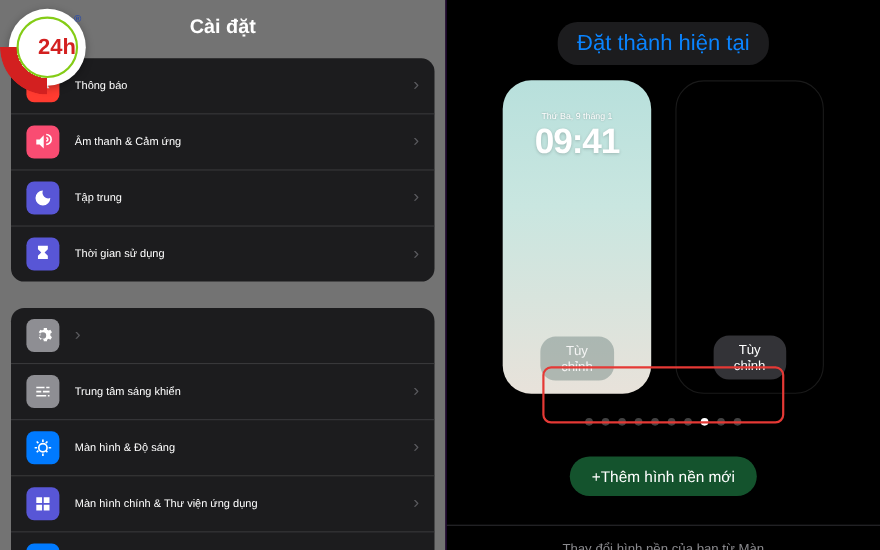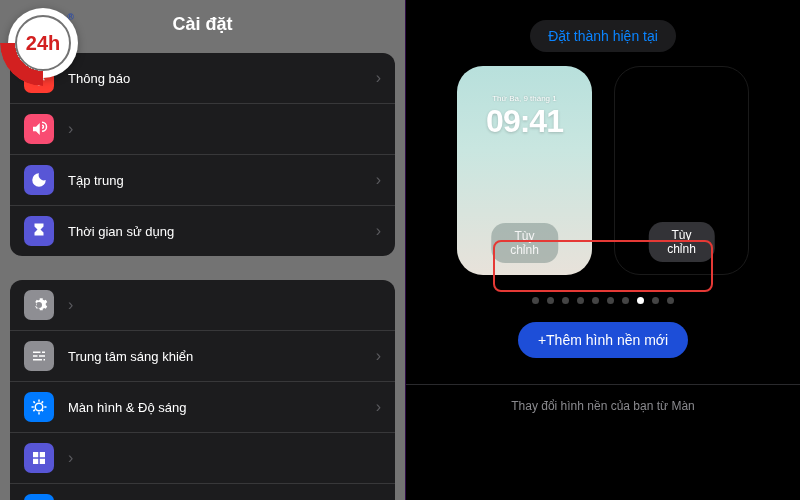--- a/index.html
+++ b/index.html
@@ -23,24 +23,24 @@
       align-items: center;
       justify-content: center;
       z-index: 100;
       box-shadow: 0 2px 8px rgba(0,0,0,0.3);
     }
     .watermark-inner {
       position: relative;
       width: 56px;
       height: 56px;
       border-radius: 50%;
-      border: 2px solid #737373;
-      display: flex;
-      align-items: center;
-      justify-content: center;
+      border: 2px solid #84cc16;
+      display: flex;
+      align-items: center;
+      justify-content: flex-end;
       font-size: 20px;
       font-weight: bold;
       color: #d32020;
     }
     .watermark-ticks {
       position: absolute;
       inset: -8px;
       border-radius: 50%;
       background: conic-gradient(from 180deg, #d32020 0deg 90deg, transparent 90deg 360deg);
       -webkit-mask: radial-gradient(circle, transparent 28px, black 28px);
@@ -97,21 +97,21 @@
       border-radius: 7px;
       margin-right: 14px;
       display: flex;
       align-items: center;
       justify-content: center;
       flex-shrink: 0;
     }
     .row-icon svg { width: 18px; height: 18px; fill: #fff; }
     .row-label {
       color: #fff;
-      font-size: 13px;
+      font-size: 10px;
       flex: 1;
     }
     .chevron {
       color: #5a5a5e;
       font-size: 16px;
     }
     .highlight-red {
       position: absolute;
       border: 2.5px solid #e53935;
       border-radius: 8px;
@@ -133,35 +133,35 @@
       background: #000;
       position: relative;
       border-left: 1px solid rgba(80,20,120,0.6);
       padding-top: 8px;
     }
     .set-current-pill {
       display: block;
       margin: 12px auto 14px;
       background: #1c1c1e;
       color: #0a84ff;
-      font-size: 14px;
+      font-size: 20px;
       border: none;
       padding: 8px 18px;
       border-radius: 18px;
       width: fit-content;
     }
     .previews {
       display: flex;
       justify-content: center;
       gap: 22px;
       margin-top: 10px;
     }
     .phone-preview {
       width: 135px;
-      height: 209px;
+      height: 285px;
       border-radius: 26px;
       position: relative;
       display: flex;
       flex-direction: column;
       align-items: center;
     }
     .preview-light {
       background: linear-gradient(180deg, #b8e0dc 0%, #c9e6e0 40%, #e8e2da 100%);
     }
     .preview-dark {
@@ -205,22 +205,22 @@
     }
     .dot {
       width: 7px;
       height: 7px;
       border-radius: 50%;
       background: #444;
     }
     .dot.active { background: #fff; }
     .add-new-btn {
       display: block;
-      margin: 18px auto 0;
-      background: #1d4ed8;
+      margin: 28px auto 0;
+      background: #14532d;
       color: #fff;
       border: none;
       border-radius: 20px;
       padding: 10px 20px;
       font-size: 14px;
       font-weight: 500;
       position: relative;
     }
     .hl-btn {
       left: 50%;
@@ -263,20 +263,21 @@
           </span>
     <span class="row-label">Thông báo</span>
     <span class="chevron">›</span>
   </div>
         <div class="row">
     <span class="row-icon ic-pink">
             <svg viewBox="0 0 24 24">
               <path d="M4 9v6h4l5 5V4L8 9H4zm12 3a3 3 0 000-6v2a1 1 0 010 2v2zm0 4a7 7 0 000-14v2a5 5 0 010 10v2z"></path>
             </svg>
           </span>
+    <span class="row-label">Âm thanh &amp; Cảm ứng</span>
     <span class="chevron">›</span>
   </div>
         <div class="row">
     <span class="row-icon ic-indigo">
             <svg viewBox="0 0 24 24">
               <path d="M12 3a9 9 0 109 9 7 7 0 01-9-9z"></path>
             </svg>
           </span>
     <span class="row-label">Tập trung</span>
     <span class="chevron">›</span>
@@ -317,20 +318,21 @@
           </span>
     <span class="row-label">Màn hình &amp; Độ sáng</span>
     <span class="chevron">›</span>
   </div>
         <div class="row">
     <span class="row-icon ic-indigo">
             <svg viewBox="0 0 24 24">
               <path d="M4 4h7v7H4V4zm9 0h7v7h-7V4zM4 13h7v7H4v-7zm9 0h7v7h-7v-7z"></path>
             </svg>
           </span>
+    <span class="row-label">Màn hình chính &amp; Thư viện ứng dụng</span>
     <span class="chevron">›</span>
   </div>
         <div class="row">
     <span class="row-icon ic-blue"></span>
 
   </div>
       </div>
   </div>
 
   <div class="right-panel">

